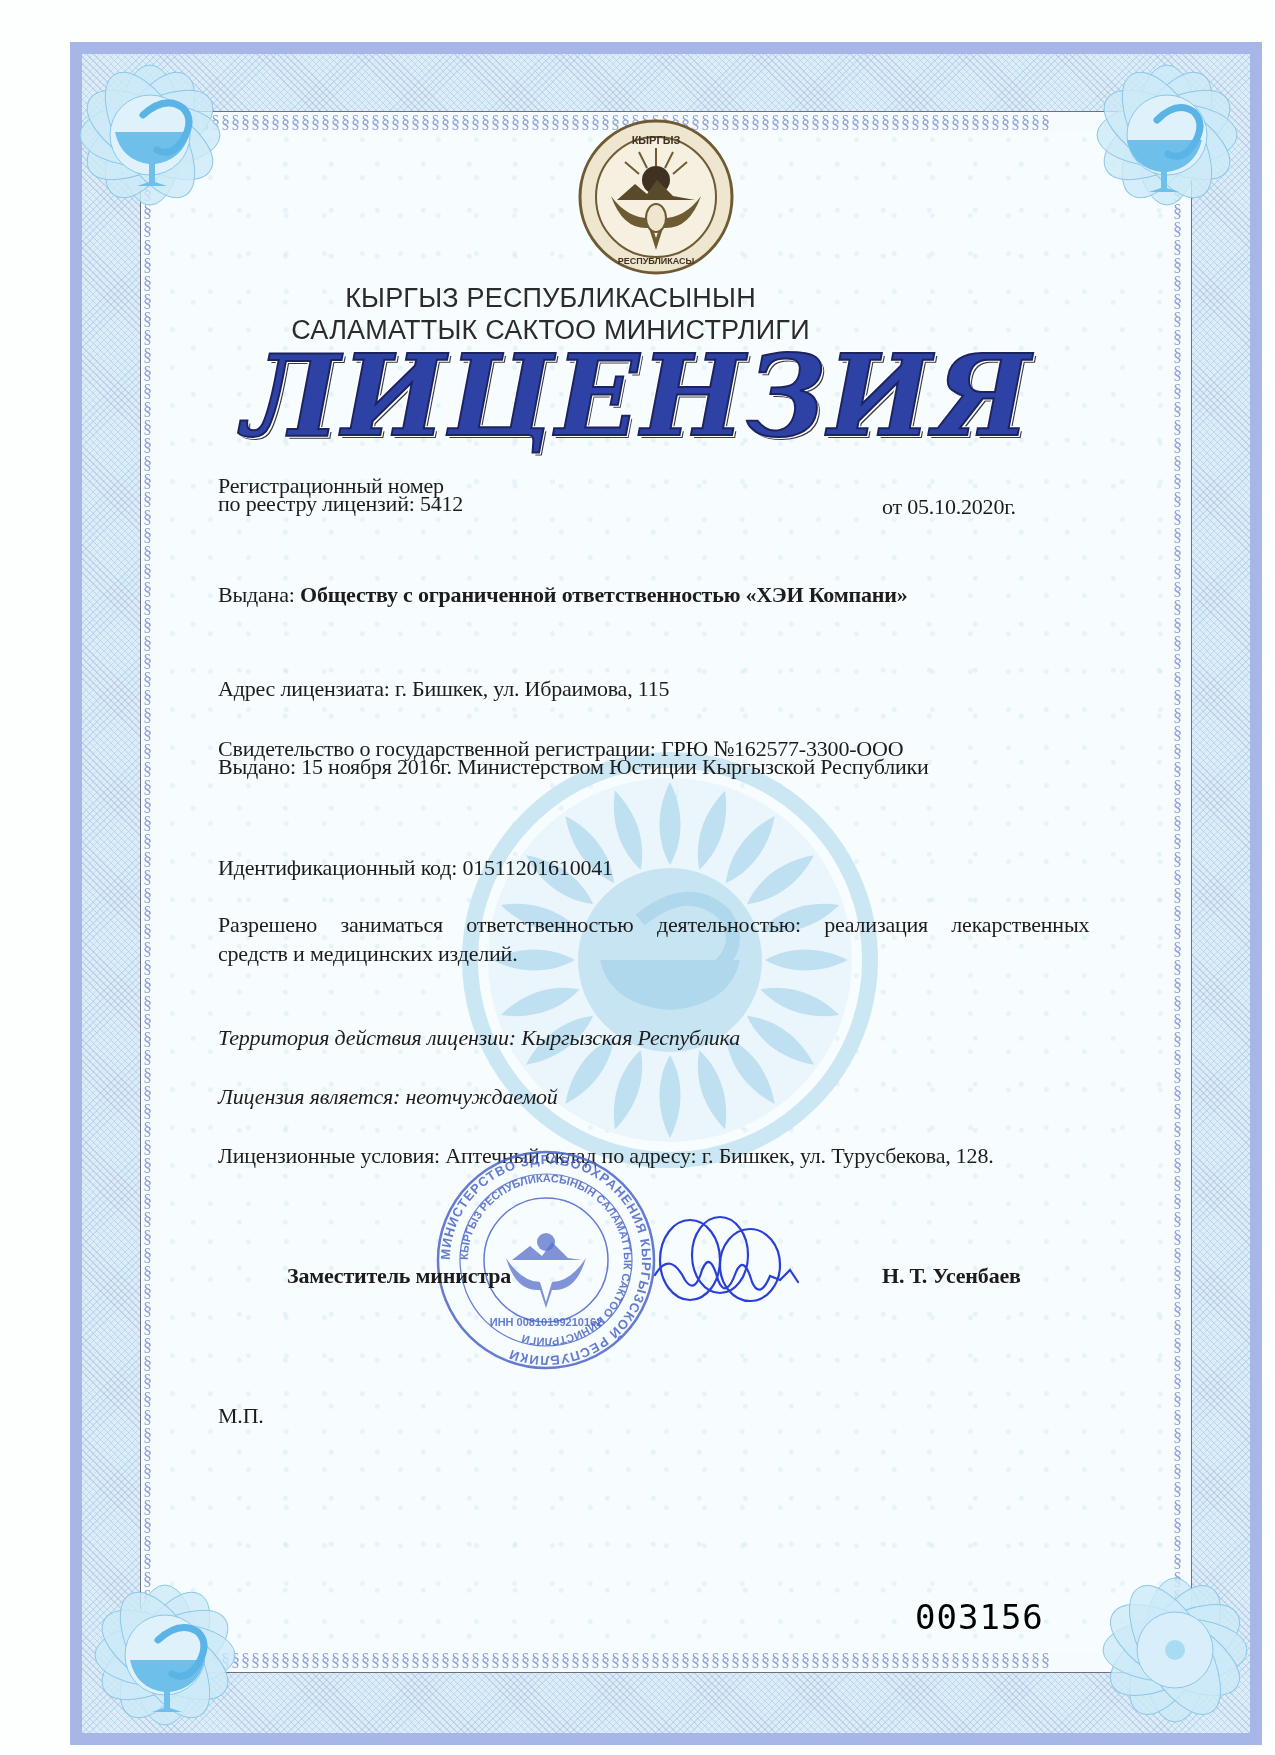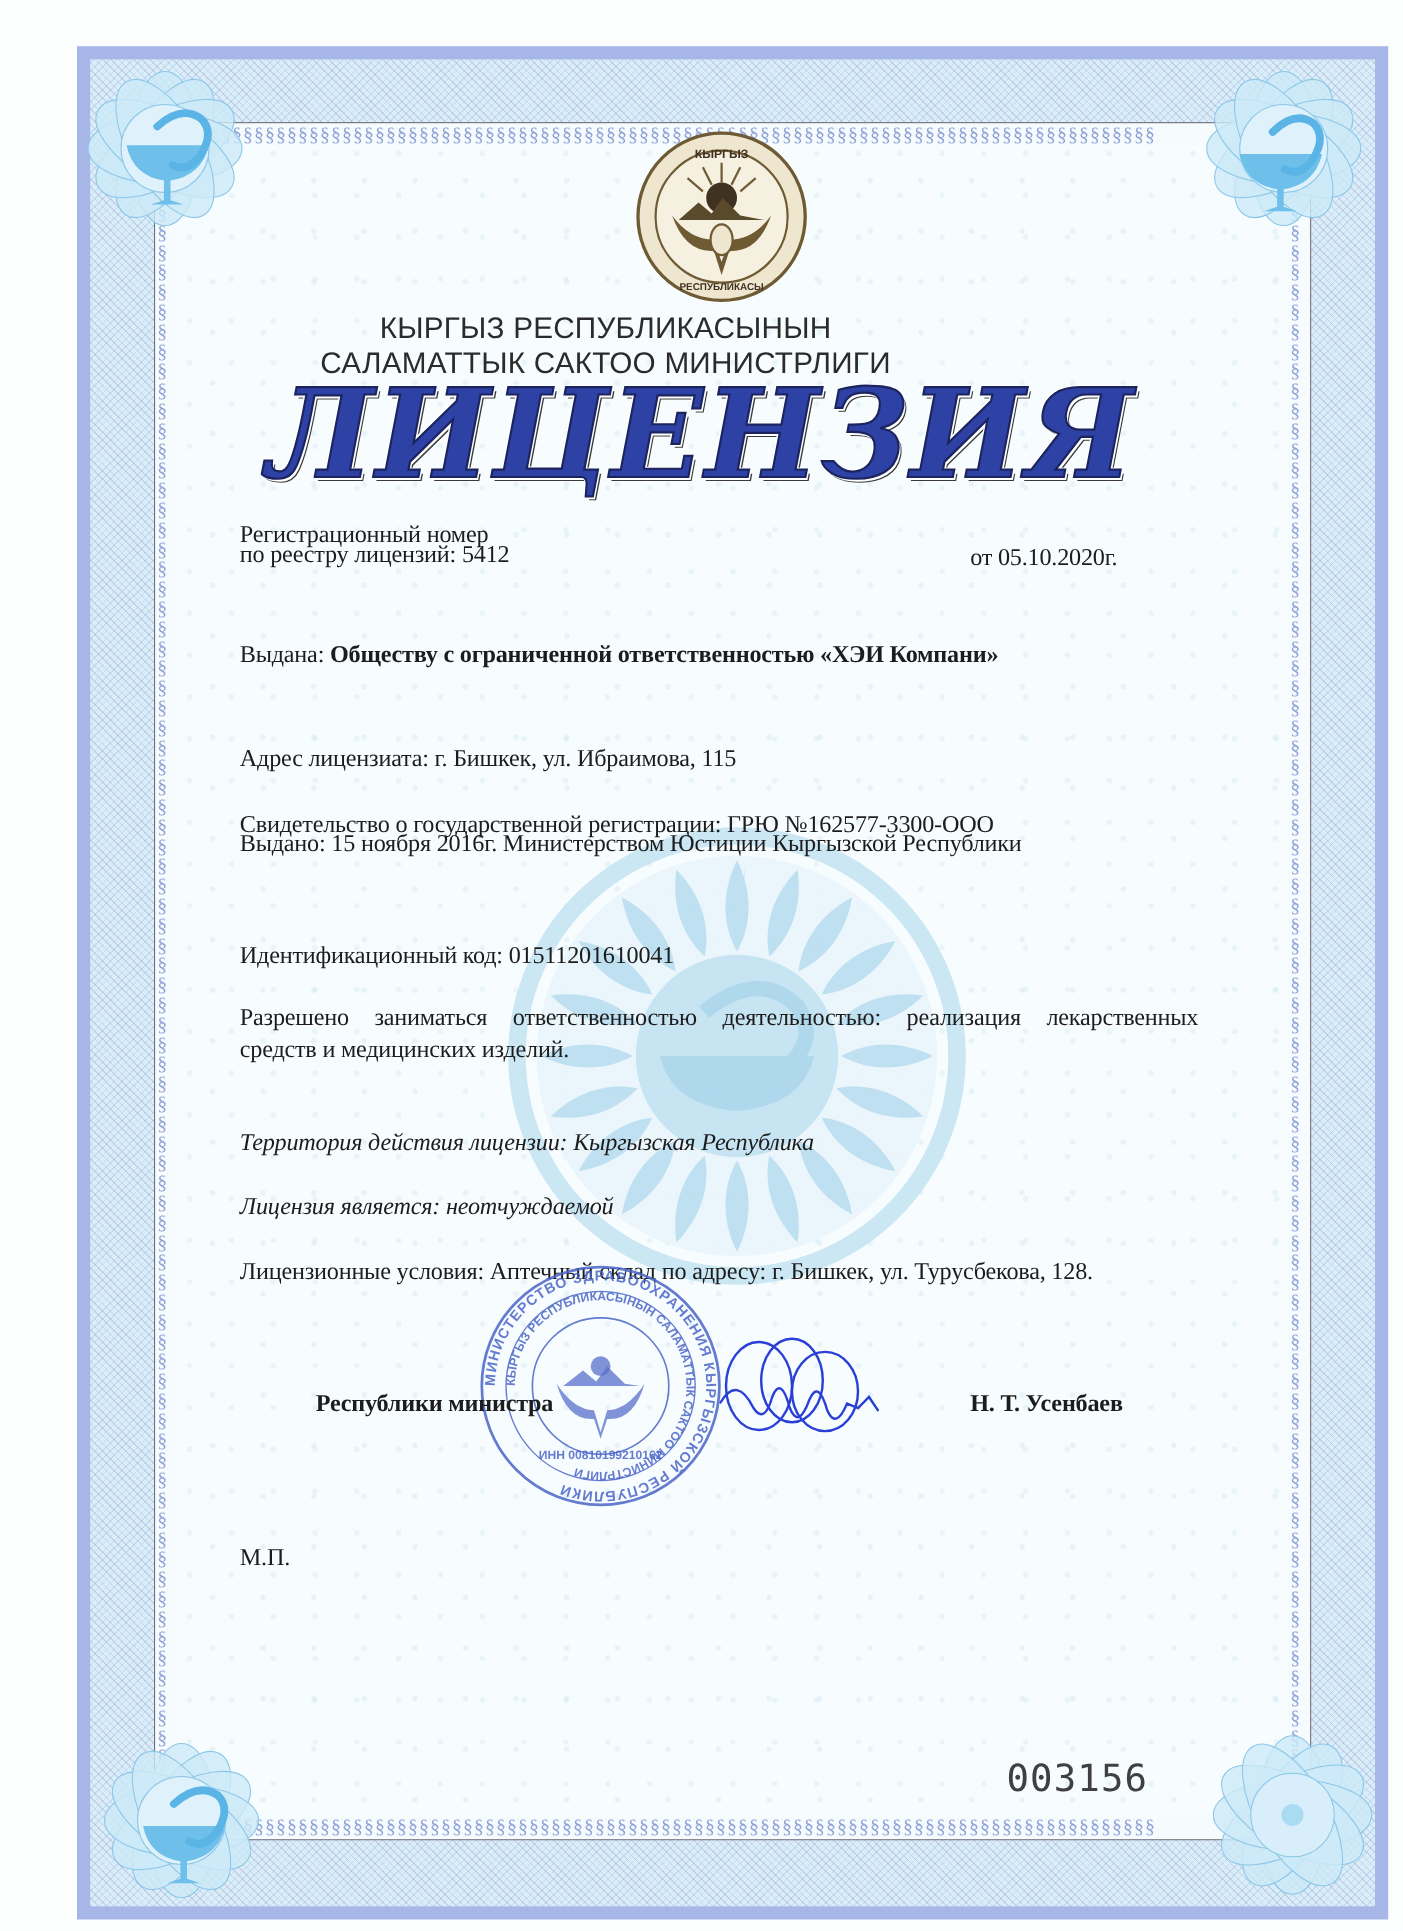--- a/index.html
+++ b/index.html
@@ -69,21 +69,21 @@
     text-shadow: 0 0 0 #fff, 2px 2px 0 #fff, -2px -2px 0 #fff, 3px 3px 0 #3a3a3a;
     transform: scaleX(0.98);
   }
 
   .txt { position: absolute; font-size: 22px; color: #1c1c1c; white-space: nowrap; letter-spacing: -0.2px; }
   .bold { font-weight: bold; }
   .ital { font-style: italic; }
 
   .serial {
     position: absolute; left: 915px; top: 1597px;
-    font-family: "DejaVu Sans Mono", monospace; font-size: 34px; color: #404040; letter-spacing: 1px;
+    font-family: "DejaVu Sans Mono", monospace; font-size: 34px; color: #000000; letter-spacing: 1px;
   }
 
   .stamp { position: absolute; left: 432px; top: 1148px; width: 228px; height: 225px; }
   .signature { position: absolute; left: 640px; top: 1210px; width: 170px; height: 110px; }
 </style>
 </head>
 <body>
 
 <div class="frame">
   <div class="frame-pattern"></div>
@@ -262,18 +262,18 @@
 
 <svg class="signature" viewBox="0 0 170 110">
   <g fill="none" stroke="#2a3fd6" stroke-width="2.2" stroke-linecap="round">
     <ellipse cx="50" cy="50" rx="30" ry="40"></ellipse>
     <ellipse cx="80" cy="45" rx="28" ry="38"></ellipse>
     <ellipse cx="110" cy="55" rx="30" ry="36"></ellipse>
     <path d="M15 65 Q30 40 45 70 Q55 85 62 60 Q70 40 78 70 Q86 90 96 62 Q104 44 112 72 Q120 90 130 66 L140 70 L150 60 L158 72"></path>
   </g>
 </svg>
 
-<div class="txt bold" style="left:287px;top:1263px;">Республики министра</div>
+<div class="txt bold" style="left:287px;top:1263px;">Заместитель министра</div>
 <div class="txt bold" style="left:882px;top:1263px;">Н. Т. Усенбаев</div>
 
 <div class="txt" style="left:218px;top:1403px;">М.П.</div>
 
 <div class="serial">003156</div>
 
 </body></html>

